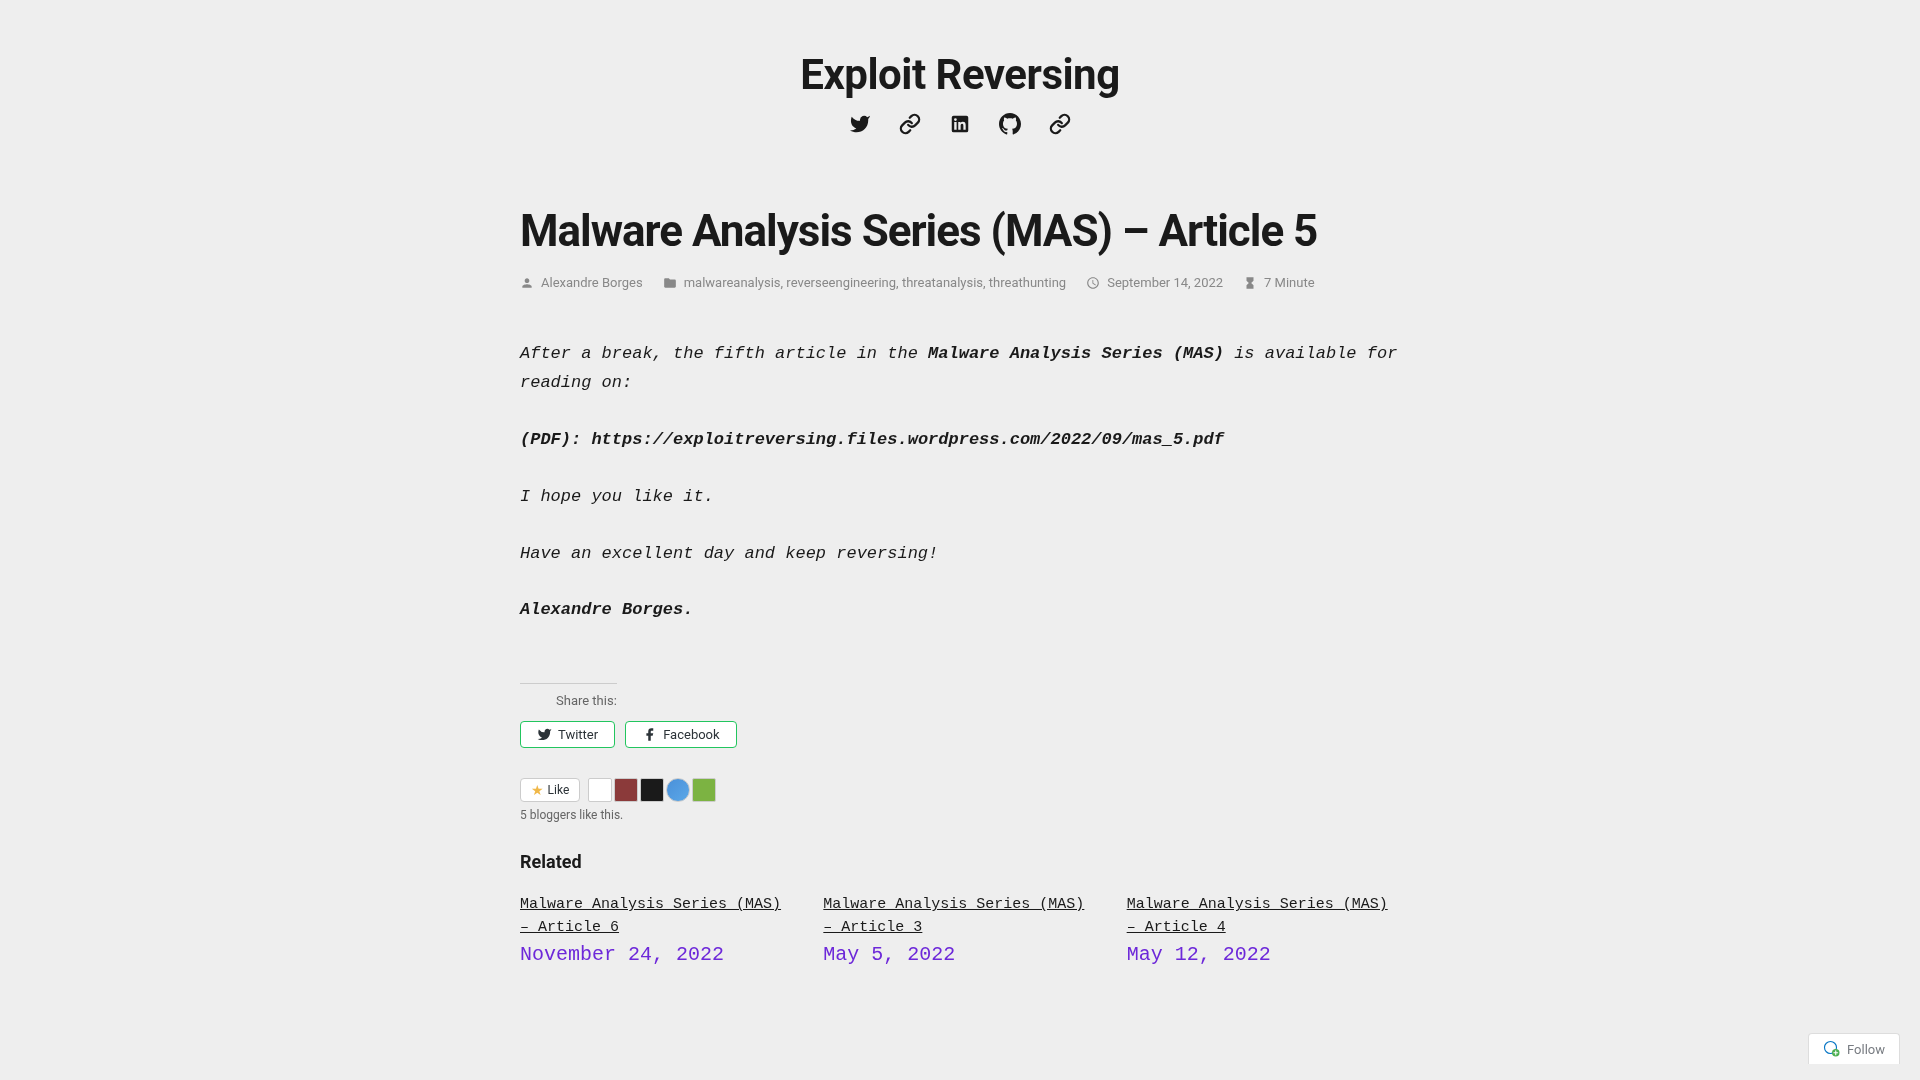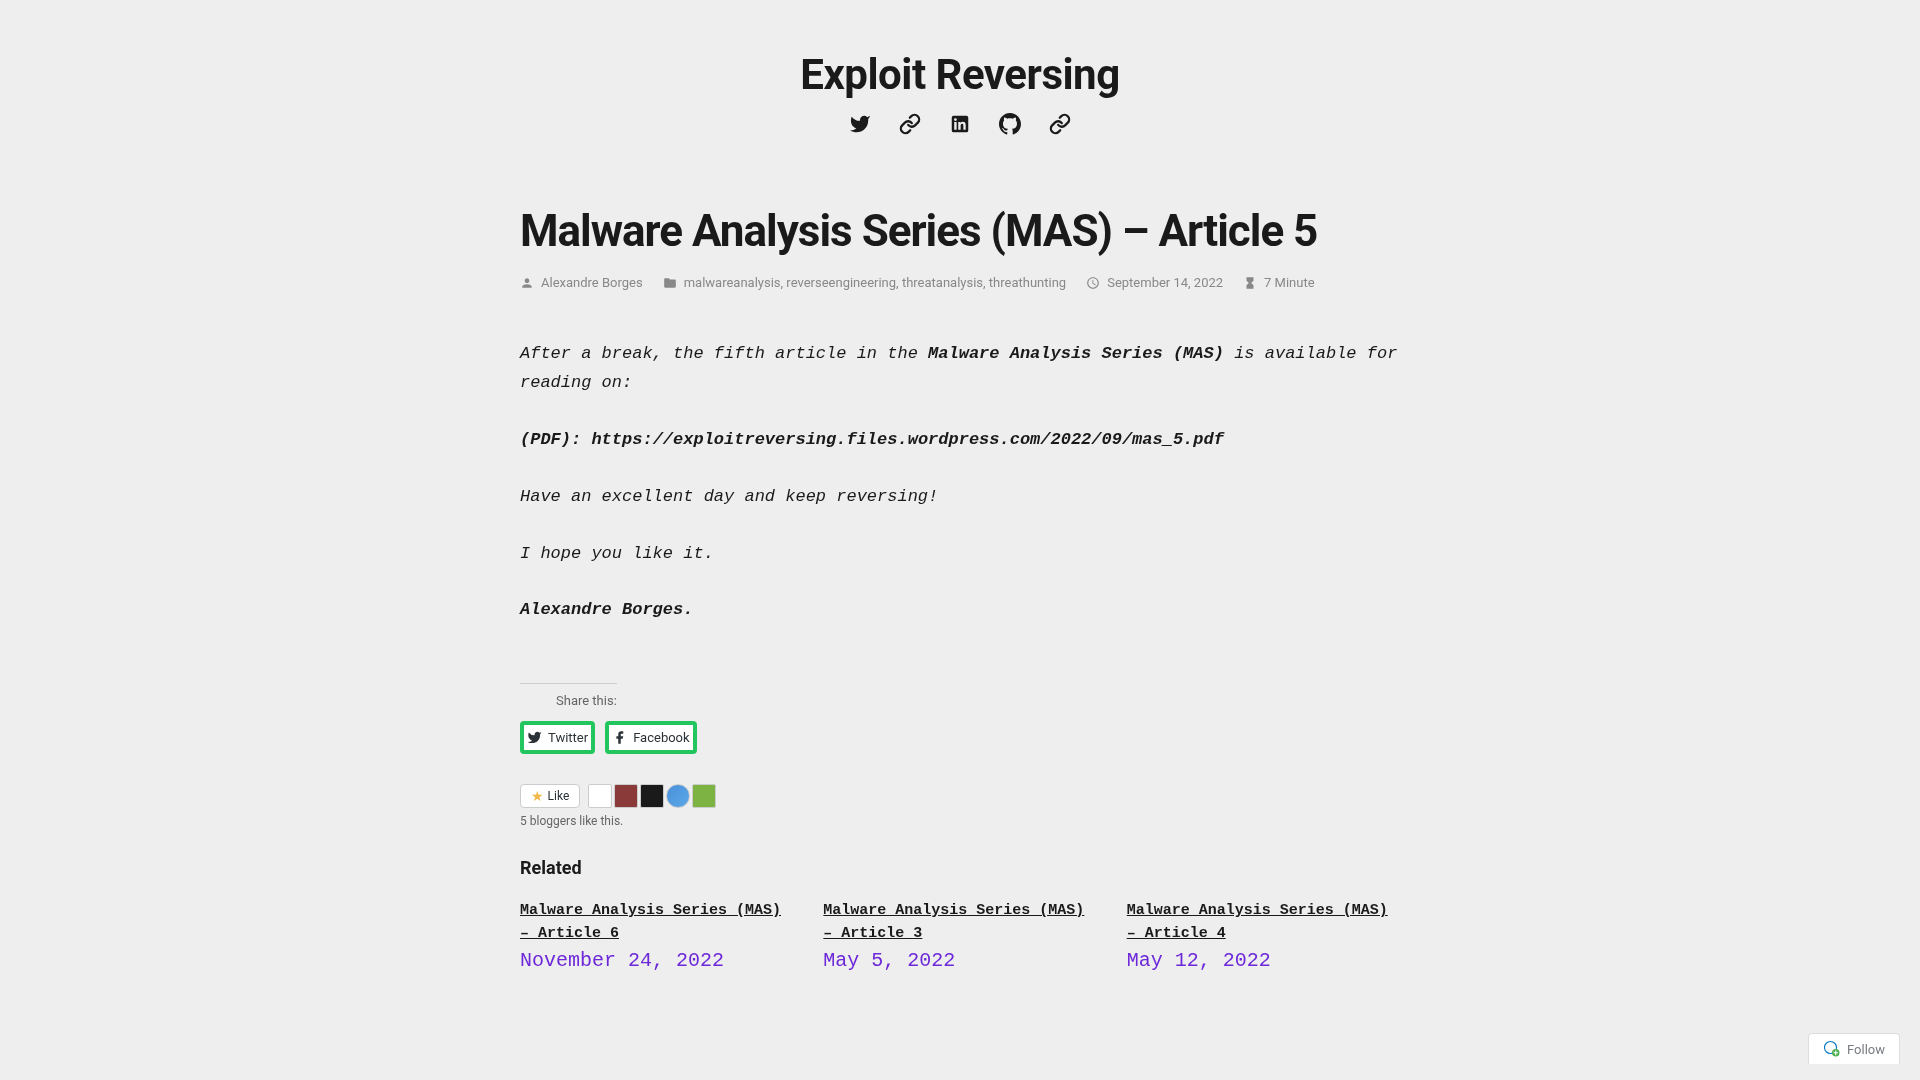--- a/index.html
+++ b/index.html
@@ -137,23 +137,23 @@
       display: flex;
       gap: 10px;
       margin-bottom: 30px;
     }
 
     .share-btn {
       display: flex;
       align-items: center;
       gap: 6px;
       background: #fff;
-      border: 4px solid #22c55e;
+      border: 1px solid #22c55e;
       border-radius: 4px;
-      padding: 5px 3px;
+      padding: 5px 16px;
       font-size: 13px;
       color: #2c3338;
       cursor: pointer;
       font-family: -apple-system, BlinkMacSystemFont, "Segoe UI", Roboto, sans-serif;
     }
 
     .share-btn svg {
       width: 15px;
       height: 15px;
       fill: #2c3338;
@@ -227,21 +227,21 @@
       grid-template-columns: 1fr 1fr 1fr;
       gap: 30px;
     }
 
     .related-item {
       font-family: "Courier New", Courier, monospace;
     }
 
     .related-link {
       font-size: 15px;
-      font-weight: 700;
+      font-weight: 400;
       color: #1a1a1a;
       text-decoration: underline;
       cursor: pointer;
       line-height: 1.5;
       display: block;
       margin-bottom: 4px;
     }
 
     .related-date {
       font-size: 20px;
@@ -345,22 +345,22 @@
       </span>
     </div>
 
     <div class="post-content">
       <p>
         <span>After a break, the fifth article in the </span><strong>Malware Analysis Series (MAS)</strong><span> is available for reading on:</span>
       </p>
       <p>
         <strong><span>(PDF): </span><span>https://exploitreversing.files.wordpress.com/2022/09/mas_5.pdf</span></strong>
       </p>
+      <p>I hope you like it.</p>
       <p>Have an excellent day and keep reversing!</p>
-      <p>I hope you like it.</p>
       <p><strong>Alexandre Borges.</strong></p>
     </div>
 
     <div class="share-section">
       <span class="share-label">Share this:</span>
     </div>
 
     <div class="share-buttons">
       <button class="share-btn">
         <svg viewBox="0 0 24 24">

